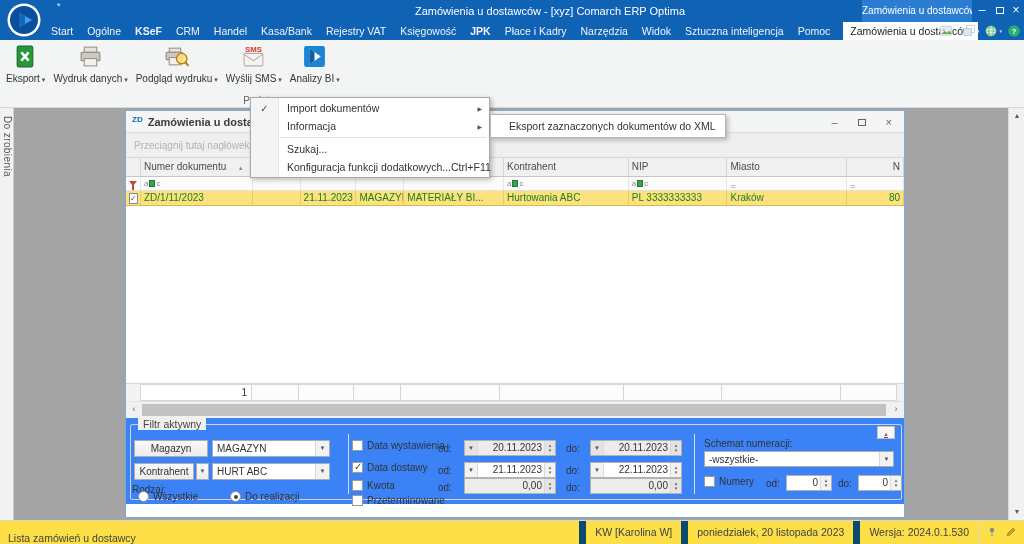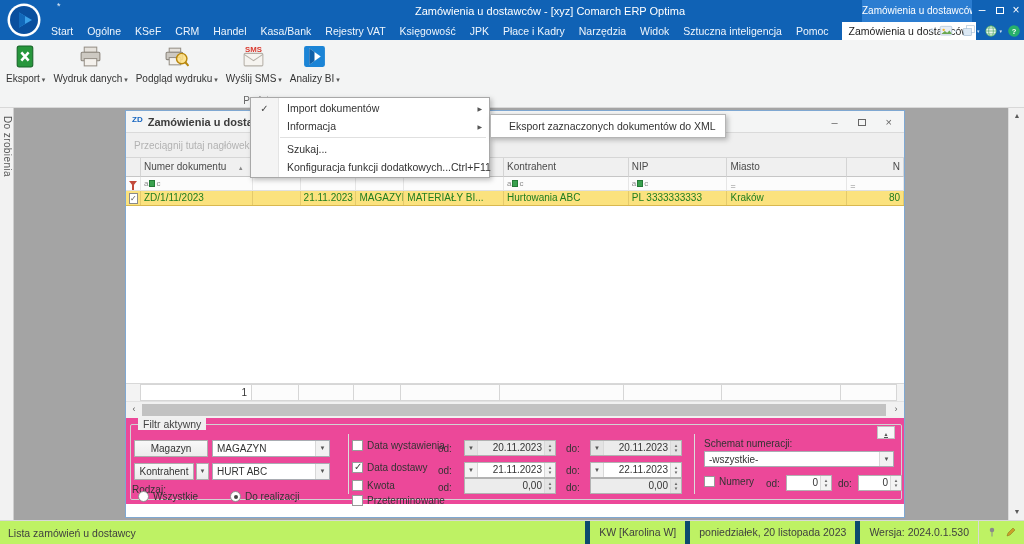--- a/index.html
+++ b/index.html
@@ -12,21 +12,21 @@
 .marker{position:absolute;left:57px;top:1px;font-size:9px;color:#e8f1fa}
 .tb-title{position:absolute;left:260px;top:0;width:580px;line-height:22px;text-align:center;font-size:11px;white-space:nowrap}
 .doc-tab{position:absolute;left:862px;top:0;width:110px;height:22px;background:#2b7dd1;font-size:10px;line-height:22px;text-align:center;white-space:nowrap;overflow:hidden}
 .wc{position:absolute;top:0;width:16px;height:22px;text-align:center;line-height:20px;font-size:12px;color:#fff}
 .wc-min{left:974px}.wc-max{left:992px}.wc-close{left:1008px}
 .wc-max i{display:inline-block;width:8px;height:7px;border:1px solid #fff;margin-top:7px}
 
 
 .tabrow{position:absolute;top:22px;left:0;width:1024px;height:18px;background:#1062b5;display:flex;padding-left:44px}
 .rtab{line-height:18px;padding:0 7px;font-size:10.5px;color:#eef5fc;white-space:nowrap}
-.rtab.bold{font-weight:normal}
+.rtab.bold{font-weight:bold}
 .rtab.active{background:#fff;color:#1b1b1b;margin-left:6px}
 .tabicons{position:absolute;right:3px;top:22px;height:18px;display:flex;align-items:center;gap:5px;z-index:2}
 .ti{display:flex;align-items:center;color:#dce9f6}
 .ti svg{width:14px;height:14px}
 .tiny-caret{font-size:5px;color:#cfe0f0;margin-left:1px}
 .collapse-glyph{font-size:9px;color:#dce9f6;font-weight:bold;line-height:18px}
 
 
 .toolbar{position:absolute;top:40px;left:0;width:1024px;height:68px;background:#f3f4f4;border-bottom:1px solid #d8d8d8}
 .tbtns{display:flex;align-items:flex-start;padding:2px 0 0 2px}
@@ -76,21 +76,21 @@
 .grid-sum{display:flex;height:18px;background:#f3f3f3;border-top:1px solid #d8d8d8;font-size:10px;color:#333}
 .gs{border:1px solid #d6d6d6;margin-right:-1px;background:#fcfcfc;line-height:16px;padding:0 4px}
 .gs.c0{border:none;background:transparent}
 .gs.count{background:#fff;text-align:right}
 .hscroll{height:17px;background:#f1f1f1;border-top:1px solid #e2e2e2;position:relative}
 .hs-arrow{position:absolute;top:0;width:16px;height:16px;font-size:9px;color:#5a5a5a;text-align:center;line-height:15px}
 .hs-left{left:0}.hs-right{right:0}
 .hs-thumb{position:absolute;left:16px;top:2px;height:12px;width:744px;background:#c2c2c2}
 
 
-.filterpanel{height:86px;background:#ec4899;position:relative;font-size:10px;color:#333}
+.filterpanel{height:86px;background:#3b82f6;position:relative;font-size:10px;color:#333}
 .fset{position:absolute;left:4px;top:6px;width:772px;height:76px;border:1px solid #d2d2d2;border-radius:2px}
 .legend{position:absolute;left:12px;top:0;background:#f0f0f0;padding:0 5px;font-size:10.5px;color:#444;line-height:12px}
 .fbtn{position:absolute;height:17px;background:linear-gradient(#f9f9f9,#ececec);border:1px solid #adadad;text-align:center;line-height:15px;font-size:10px;color:#333}
 .fbtn-dd{font-size:6px;color:#555;line-height:15px;text-align:center}
 .combo{position:absolute;height:17px;background:#fff;border:1px solid #a9acb2;display:flex;align-items:center;font-size:10px;padding-left:4px}
 .combo .cval{flex:1;white-space:nowrap;overflow:hidden}
 .combo .dd{width:14px;height:100%;border-left:1px solid #d8d8d8;background:#f2f2f2;text-align:center;font-size:6px;color:#555;line-height:15px}
 .flabel{position:absolute;white-space:nowrap;color:#333}
 .cbrow{position:absolute;display:flex;align-items:center;white-space:nowrap}
 .cb{width:11px;height:11px;border:1px solid #9a9a9a;background:#fff;margin-right:4px;position:relative;flex:none}
@@ -101,24 +101,24 @@
 .spin .sdd{width:13px;border-right:1px solid #d9d9d9;background:#f3f3f3;text-align:center;font-size:6px;color:#555;line-height:14px;flex:none}
 .spin .sval{flex:1;text-align:right;padding-right:2px;line-height:14px;white-space:nowrap;overflow:hidden}
 .spin .sud{width:11px;border-left:1px solid #d9d9d9;background:#f3f3f3;display:flex;flex-direction:column;align-items:center;justify-content:center;font-size:4.5px;color:#666;line-height:5px;flex:none}
 .spin.disabled{background:#ececec}
 .spin.disabled .sdd,.spin.disabled .sud{background:#e4e4e4}
 .vsep{position:absolute;top:16px;bottom:10px;width:1px;background:#dcdcdc}
 .collapse-btn{position:absolute;left:751px;top:8px;width:18px;height:13px;border:1px solid #c2c2c2;background:#f7f7f7;text-align:center;z-index:2}
 .collapse-btn i{display:inline-block;font-size:5px;color:#555;border-bottom:1px solid #555;line-height:6px;margin-top:2px;font-style:normal}
 
 
-.statusbar{position:absolute;top:520px;left:0;width:1024px;height:24px;background:#bef264;border-top:1px solid #d8d8d8;display:flex;align-items:center;font-size:10.5px;color:#3f3f3f}
+.statusbar{position:absolute;top:520px;left:0;width:1024px;height:24px;background:#fde047;border-top:1px solid #d8d8d8;display:flex;align-items:flex-end;font-size:10.5px;color:#3f3f3f}
 .sb-left{padding-left:8px;white-space:nowrap}
 .sb-right{margin-left:auto;display:flex;height:100%;align-items:center}
-.sb-seg{padding:0 9px;border-left:5px solid #0c4a6e;line-height:23px;white-space:nowrap}
+.sb-seg{padding:0 9px;border-left:7px solid #0c4a6e;line-height:23px;white-space:nowrap}
 .sb-icons{border-left:1px solid #d8d8d8;padding:0 7px;display:flex;gap:7px;height:100%;align-items:center}
 .sb-icons svg{width:12px;height:12px}
 
 
 .ctxmenu{position:absolute;left:250px;top:97px;width:240px;background:#fff;border:1px solid #a8a8a8;box-shadow:2px 2px 5px rgba(0,0,0,.25);z-index:40;font-size:10.5px;color:#333;padding:1px 0}
 .ctxmenu::before{content:"";position:absolute;left:0;top:0;bottom:0;width:27px;background:#f4f4f4;border-right:1px solid #e4e4e4}
 .mi{height:18px;display:flex;align-items:center;position:relative;padding-right:7px}
 .mi.hl{background:#d4d4d4}
 .mi .gut{width:27px;text-align:center;font-size:10px;color:#4a4a4a;flex:none}
 .mi .lab{margin-left:9px;white-space:nowrap}

